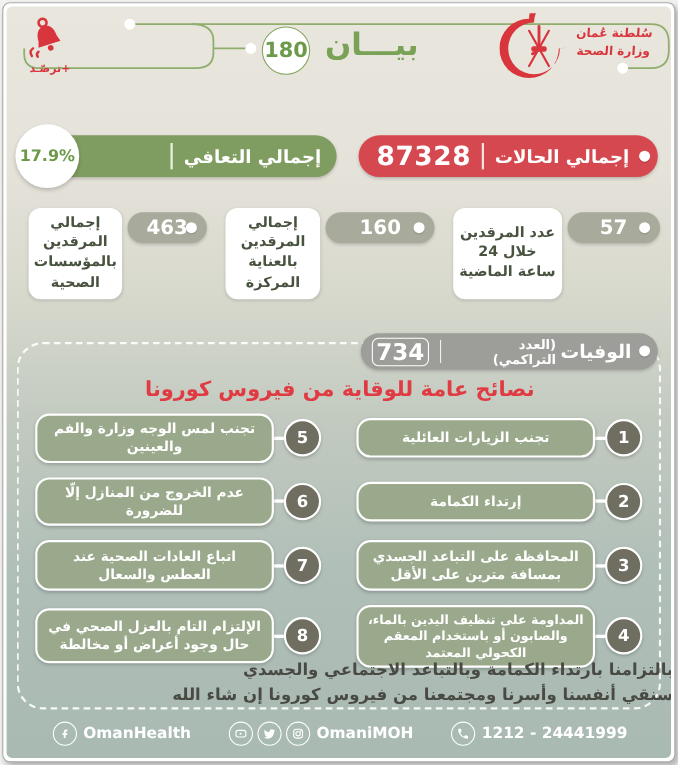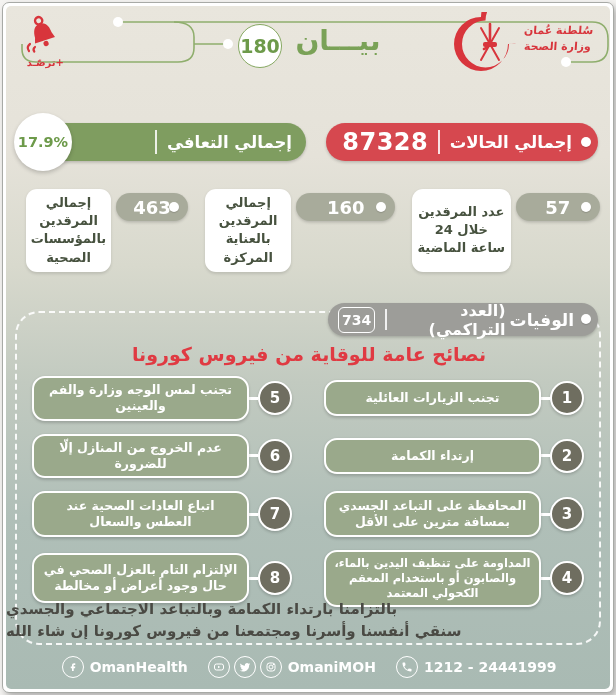--- a/index.html
+++ b/index.html
@@ -47,41 +47,41 @@
              box-shadow:0 1.5px 3px rgba(0,0,0,.12); }
   .statpill { position:relative; margin-top:4px; margin-left:5px; width:72%; height:28px; border-radius:14px; background:#a8ab9b;
               color:#fff; font-size:18px; font-weight:bold; display:flex; align-items:center; justify-content:center;
               box-shadow:0 1.5px 3px rgba(0,0,0,.18); }
   .statpill .wdot { right:9px; top:9px; }
 
   
   .deaths { top:297px; right:12px; width:270px; height:33px; border-radius:17px; background:#9d9d99; direction:rtl;
             padding:0 24px 0 10px; z-index:3; }
   .deaths .lbl { font-size:17px; font-weight:bold; }
-  .deaths .sub { font-size:16px; font-weight:bold; margin-right:4px; }
-  .deathval { border:1.5px solid #fff; border-radius:6px; padding:0 3px; font-size:14px; font-weight:bold; line-height:24px; }
+  .deaths .sub { font-size:12px; font-weight:bold; margin-right:4px; }
+  .deathval { border:1.5px solid #fff; border-radius:6px; padding:0 3px; font-size:21px; font-weight:bold; line-height:24px; }
 
   
   .dashedbox { top:305px; left:9px; right:9px; bottom:44px; border:2px dashed rgba(255,255,255,.9); border-radius:24px; z-index:1; }
   .tipstitle { top:337px; left:0; width:606px; text-align:center; color:#e03a42; font-size:19px; font-weight:bold; z-index:2; }
   .tipsgrid { top:370px; left:26px; right:26px; display:grid; grid-template-columns:1fr 1fr; direction:rtl;
               column-gap:32px; row-gap:13px; align-items:stretch; z-index:2; }
   .tipcell { display:flex; align-items:center; min-height:40px; }
   .tipnum { flex:none; width:34px; height:34px; border-radius:50%; background:#6f6e60; border:2.5px solid #fff;
             color:#fff; font-size:15px; font-weight:bold; display:flex; align-items:center; justify-content:center;
             box-shadow:0 1.5px 3px rgba(0,0,0,.2); }
   .tipconn { flex:none; width:9px; height:3px; background:#fff; }
   .tippill { flex:1; min-height:36px; background:#9aa98b; border:2.5px solid #fff; border-radius:13px;
              color:#fff; font-size:12.5px; font-weight:bold; text-align:center; line-height:1.3;
              display:flex; align-items:center; justify-content:center; padding:4px 8px;
              box-shadow:0 1.5px 3px rgba(0,0,0,.18); }
 
   
-  .closing { top:593px; left:0; width:606px; text-align:left; color:#4a4a44; font-size:15px; font-weight:bold; line-height:1.45; direction:rtl; z-index:2; }
-  .footer { top:650px; left:0; width:606px; display:flex; align-items:center; justify-content:center; gap:20px;
+  .closing { top:593px; left:0; width:606px; text-align:right; color:#4a4a44; font-size:15px; font-weight:bold; line-height:1.45; direction:rtl; z-index:2; }
+  .footer { top:650px; left:0; width:606px; display:flex; align-items:center; justify-content:center; gap:34px;
             color:#fff; font-size:14px; font-weight:bold; }
   .fitem { display:flex; align-items:center; gap:6px; }
   .icirc { width:22px; height:22px; border:1.6px solid #fff; border-radius:50%; display:flex; align-items:center; justify-content:center; flex:none; }
   .icirc svg { display:block; }
   .igroup { display:flex; gap:4px; }
 </style>
 </head>
 <body>
 
 <div class="card">

